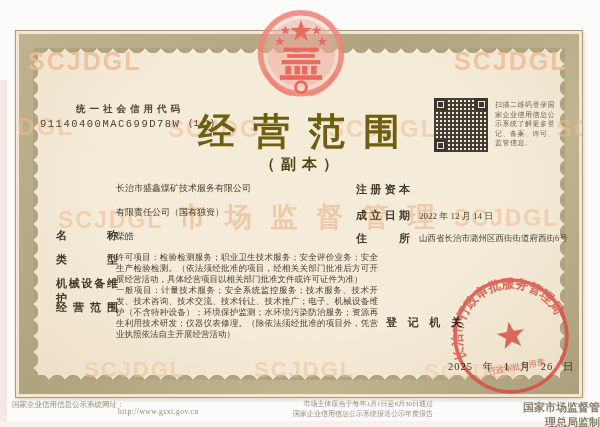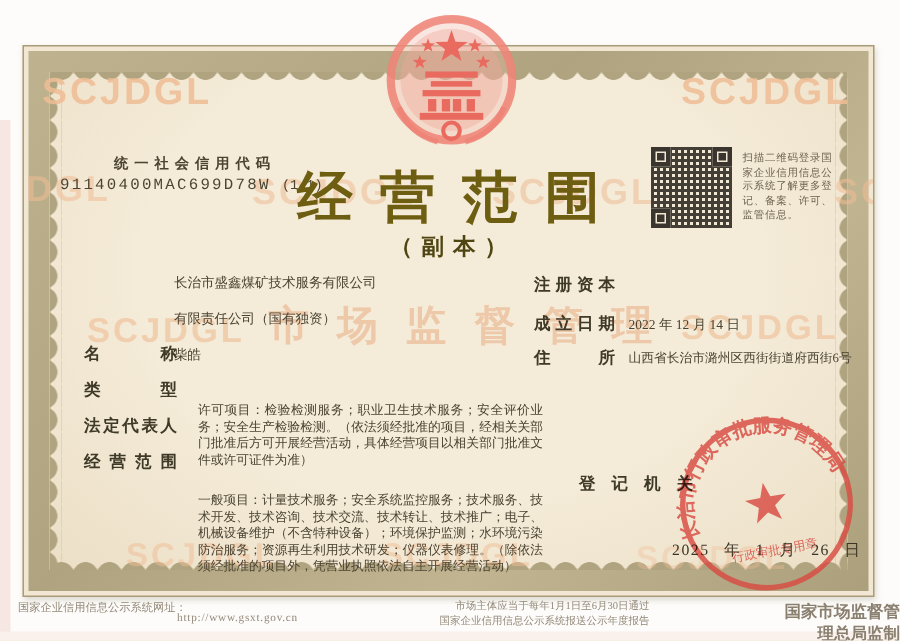--- a/index.html
+++ b/index.html
@@ -77,21 +77,21 @@
     line-height:9.5px; color:#6d6350; letter-spacing:.5px; }
 
   
   .flabel { position:absolute; font-family:"Liberation Sans",sans-serif; font-weight:bold;
     font-size:11px; color:#3f3927; text-align:justify; text-align-last:justify; }
   .fvalue { position:absolute; font-size:9px; color:#4a4231; white-space:nowrap; }
   .lw { width:62px;margin-top:48px; } .rw { width:54px; }
 
   .scope-text { position:absolute; left:100px; top:221px; width:262px; font-size:8.5px;
     line-height:11px; color:#4a4231; text-align:justify; }
-  .scope-text p { margin:16px; }
+  .scope-text p { margin:0; }
 
   .registry-label { position:absolute; left:370px; top:284px; width:76px; }
   .issue-date { position:absolute; left:400px; top:329px; font-size:10.5px; color:#3c3527;
     letter-spacing:1px; word-spacing:6px;margin-left:32px; }
 
   .seal { position:absolute; left:433px; top:243px; width:124px; height:124px;
     opacity:.82; mix-blend-mode:multiply; }
 
   
   .fineprint { position:absolute; font-size:7.5px; color:#94897a; z-index:3;
@@ -163,21 +163,21 @@
       <span class="finder f-bl"></span>
     </div>
     <div class="qr-caption">扫描二维码登录国家企业信用信息公示系统了解更多登记、备案、许可、监管信息。</div>
 
     <div class="flabel lw" style="left:40px;top:149px">名称</div>
     <div class="fvalue" style="left:100px;top:151px">长治市盛鑫煤矿技术服务有限公司</div>
 
     <div class="flabel lw" style="left:40px;top:173px">类型</div>
     <div class="fvalue" style="left:100px;top:175px">有限责任公司（国有独资）</div>
 
-    <div class="flabel lw" style="left:40px;top:197px">法定代表人</div>
+    <div class="flabel lw" style="left:40px;top:197px">机械设备维护</div>
     <div class="fvalue" style="left:100px;top:199px">柴皓</div>
 
     <div class="flabel lw" style="left:40px;top:221px">经营范围</div>
     <div class="scope-text">
       <p>许可项目：检验检测服务；职业卫生技术服务；安全评价业务；安全生产检验检测。（依法须经批准的项目，经相关关部门批准后方可开展经营活动，具体经营项目以相关部门批准文件或许可证件为准）</p>
       <p>一般项目：计量技术服务；安全系统监控服务；技术服务、技术开发、技术咨询、技术交流、技术转让、技术推广；电子、机械设备维护（不含特种设备）；环境保护监测；水环境污染防治服务；资源再生利用技术研发；仪器仪表修理。（除依法须经批准的项目外，凭营业执照依法自主开展经营活动）</p>
     </div>
 
     <div class="flabel rw" style="left:340px;top:151px">注册资本</div>
 

